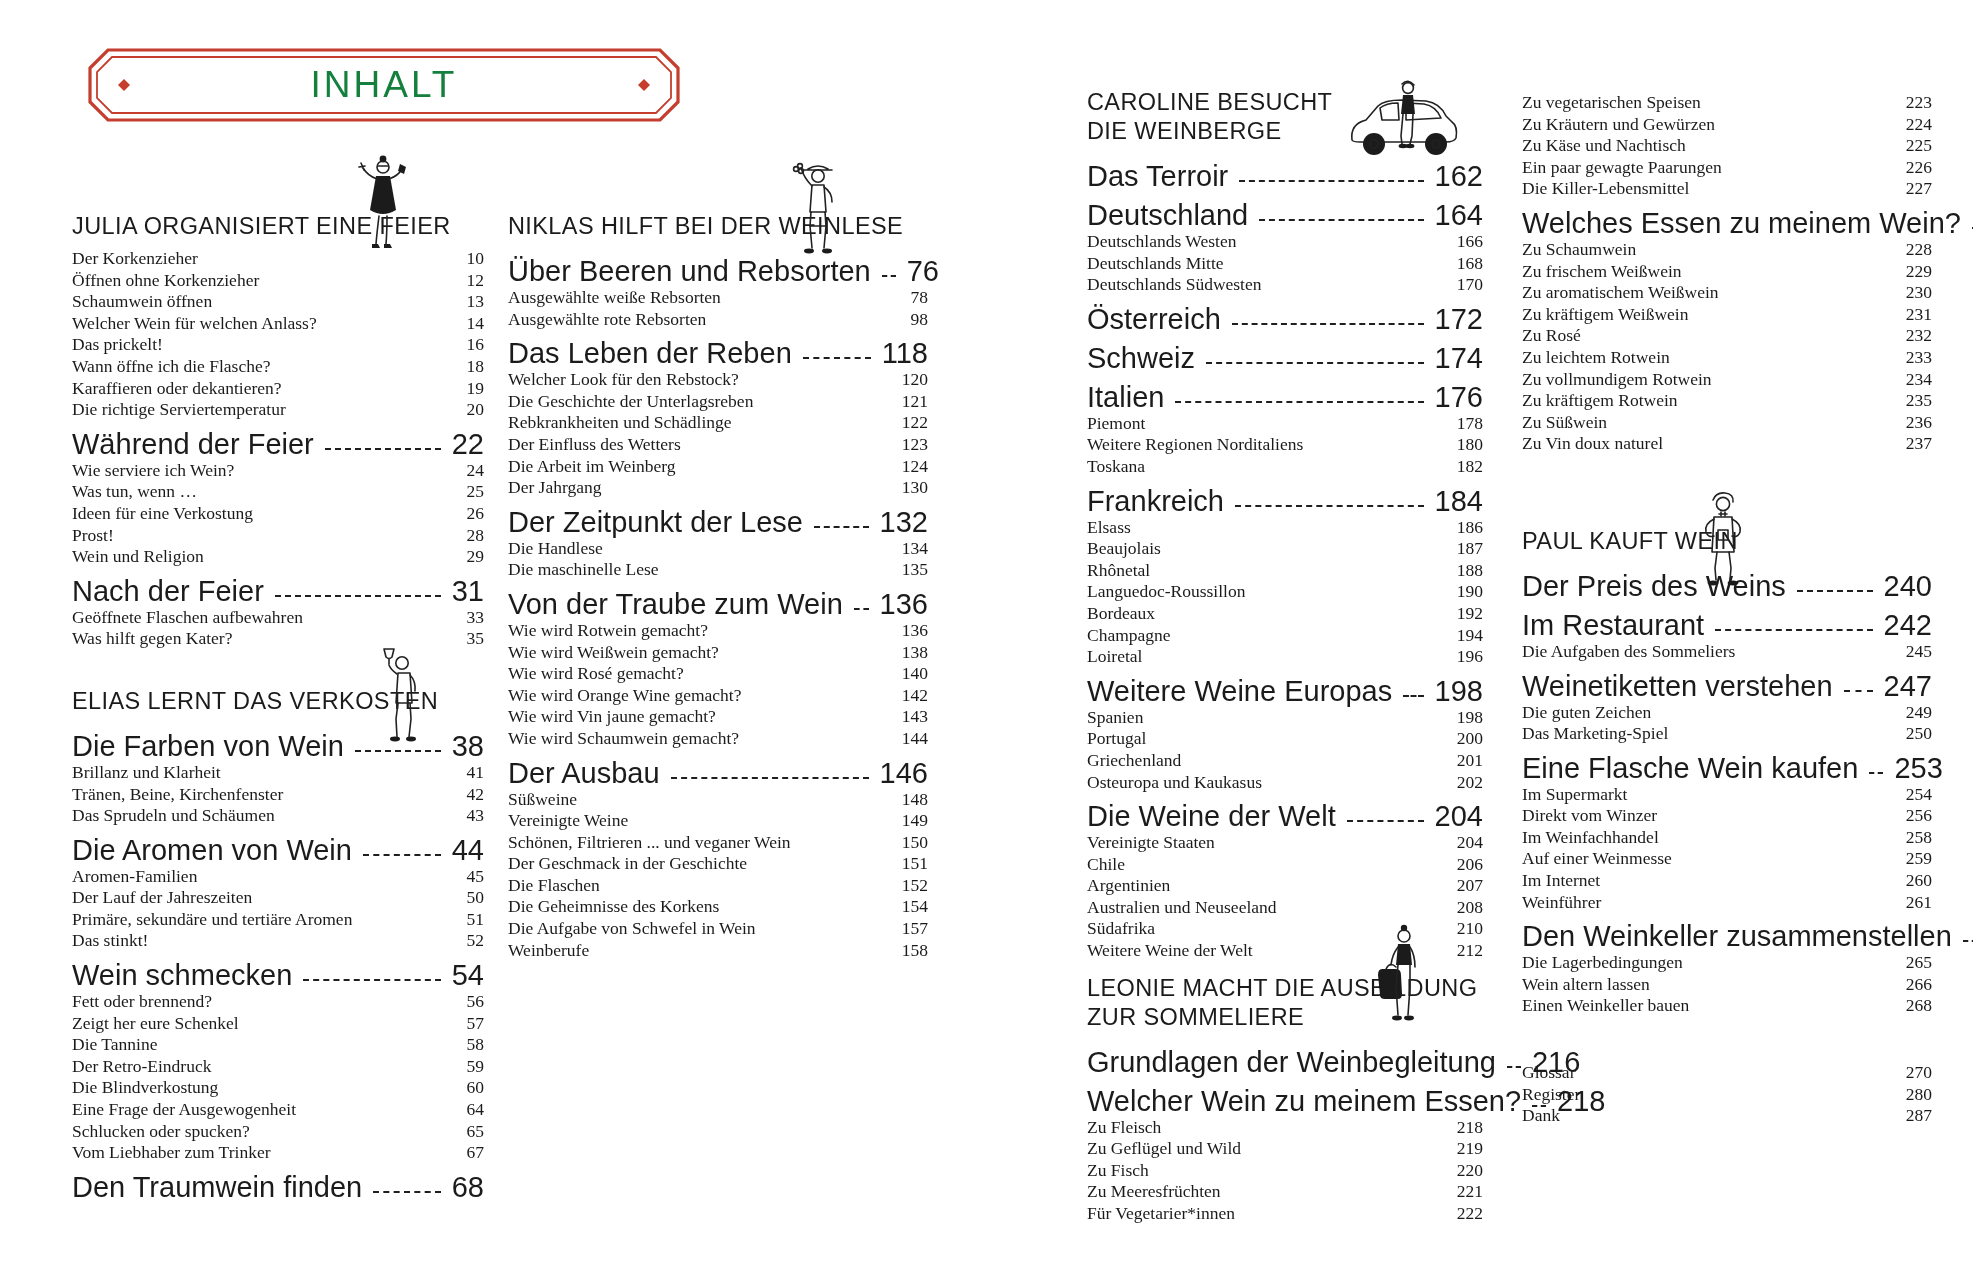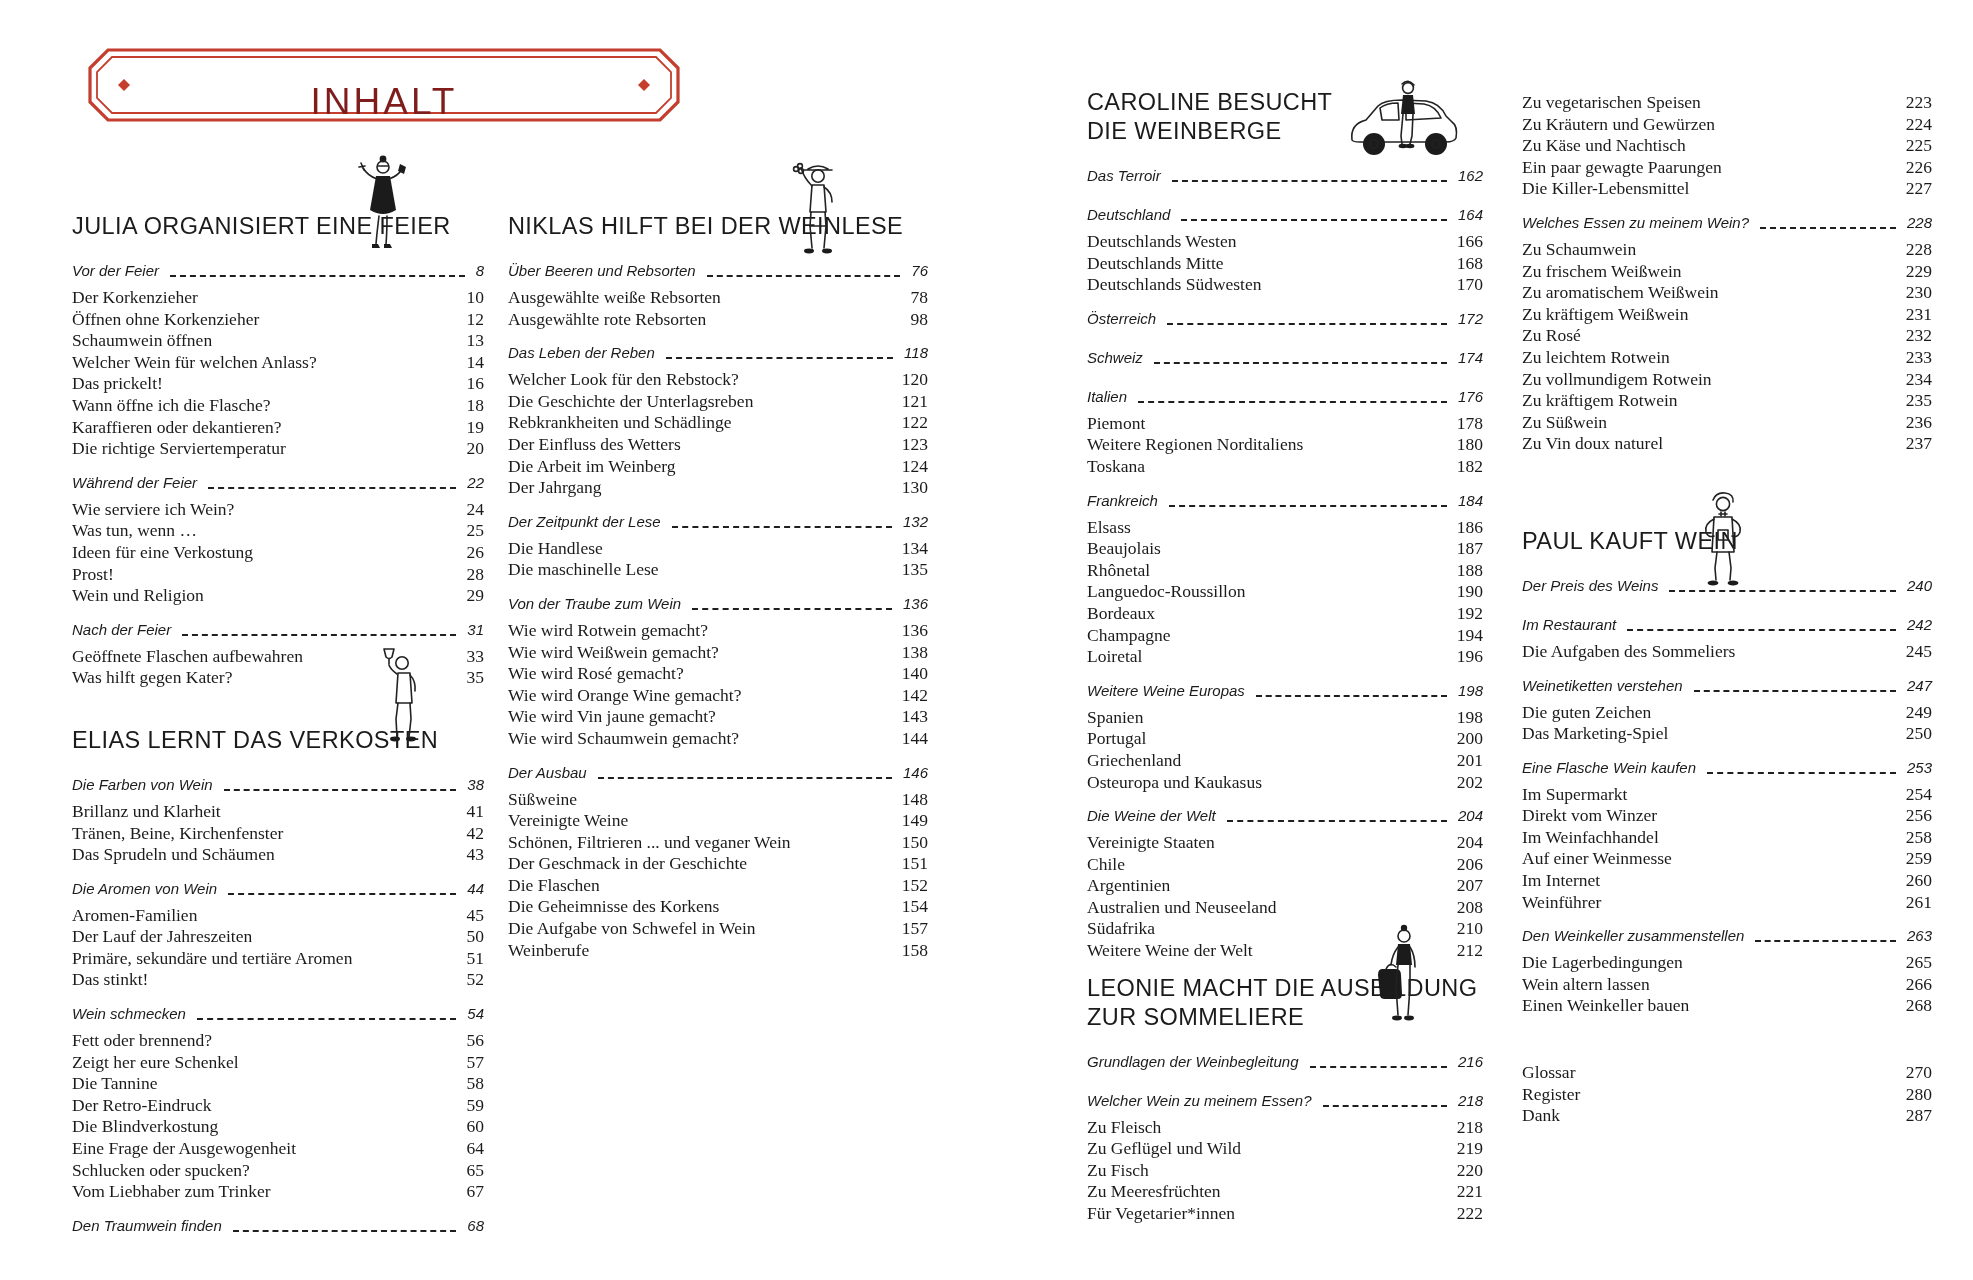--- a/index.html
+++ b/index.html
@@ -4,42 +4,42 @@
 <style>
   html,body{margin:0;padding:0;}
   body{
     width:1973px;height:1280px;position:relative;overflow:hidden;
     background:#ffffff;color:#1b1b1b;
     font-family:"Liberation Serif", serif;
   }
   
   .banner{position:absolute;left:88px;top:48px;width:592px;height:74px;}
   .banner-title{
-    position:absolute;left:88px;top:65px;width:592px;height:74px;
+    position:absolute;left:88px;top:48px;width:592px;height:74px;
     display:flex;align-items:center;justify-content:center;
     font-family:"Liberation Sans", sans-serif;
-    font-size:37px;letter-spacing:3px;color:#7f1d1d;
+    font-size:37px;letter-spacing:3px;color:#15803d;
   }
   
   .col{position:absolute;display:flex;flex-direction:column;}
   #col1{left:72px;  top:212px;width:412px;}
   #col2{left:508px; top:212px;width:420px;}
   #col3{left:1087px;top:88px; width:396px;}
   #col4{left:1522px;top:92px; width:410px;}
 
   .row{display:flex;align-items:baseline;}
   .section{
     font-family:"Liberation Sans", sans-serif;
     font-size:23.5px;line-height:29px;letter-spacing:.4px;
     margin:0 0 7px 0;white-space:pre-line;display:block;
   }
   .chapter{
     font-family:"Liberation Sans", sans-serif;
-    font-size:15px;line-height:28px;
-    margin-top:9px;margin-bottom:2px;font-style:italic;
+    font-size:29px;line-height:28px;
+    margin-top:9px;margin-bottom:2px;
   }
   .chapter .lbl{white-space:nowrap;margin-right:9px;}
   .chapter .pg{margin-left:9px;}
   .leader{
     flex:1 1 auto;min-width:14px;height:0;
     border-bottom:2.4px dashed #1f1f1f;
     align-self:flex-end;margin:0 2px 8px 2px;
   }
   .entry{font-size:17.5px;line-height:21.6px;}
   .entry .lbl{flex:1 1 auto;white-space:nowrap;}
@@ -57,25 +57,20 @@
 <svg class="banner" viewBox="0 0 592 74">
   <polygon points="20,2 572,2 590,20 590,54 572,72 20,72 2,54 2,20" fill="none" stroke="#c43d2d" stroke-width="3.2"></polygon>
   <polygon points="24,9 568,9 583,24 583,50 568,65 24,65 9,50 9,24" fill="none" stroke="#c43d2d" stroke-width="1.8"></polygon>
   <path d="M36,31 L42,37 L36,43 L30,37 Z" fill="#c43d2d" stroke="none"></path>
   <path d="M556,31 L562,37 L556,43 L550,37 Z" fill="#c43d2d" stroke="none"></path>
 </svg>
 <div class="banner-title">INHALT</div>
 
 <div class="col" id="col1">
     <div class="row section"><span class="lbl">JULIA ORGANISIERT EINE FEIER</span></div>
-    <div class="row chapter">
-      <span class="lbl">Vor der Feier</span>
-      <span class="leader"></span>
-      <span class="pg">8</span>
-    </div>
     <div class="row entry">
       <span class="lbl">Der Korkenzieher</span>
       <span class="pg">10</span>
     </div>
     <div class="row entry">
       <span class="lbl">Öffnen ohne Korkenzieher</span>
       <span class="pg">12</span>
     </div>
     <div class="row entry">
       <span class="lbl">Schaumwein öffnen</span>

